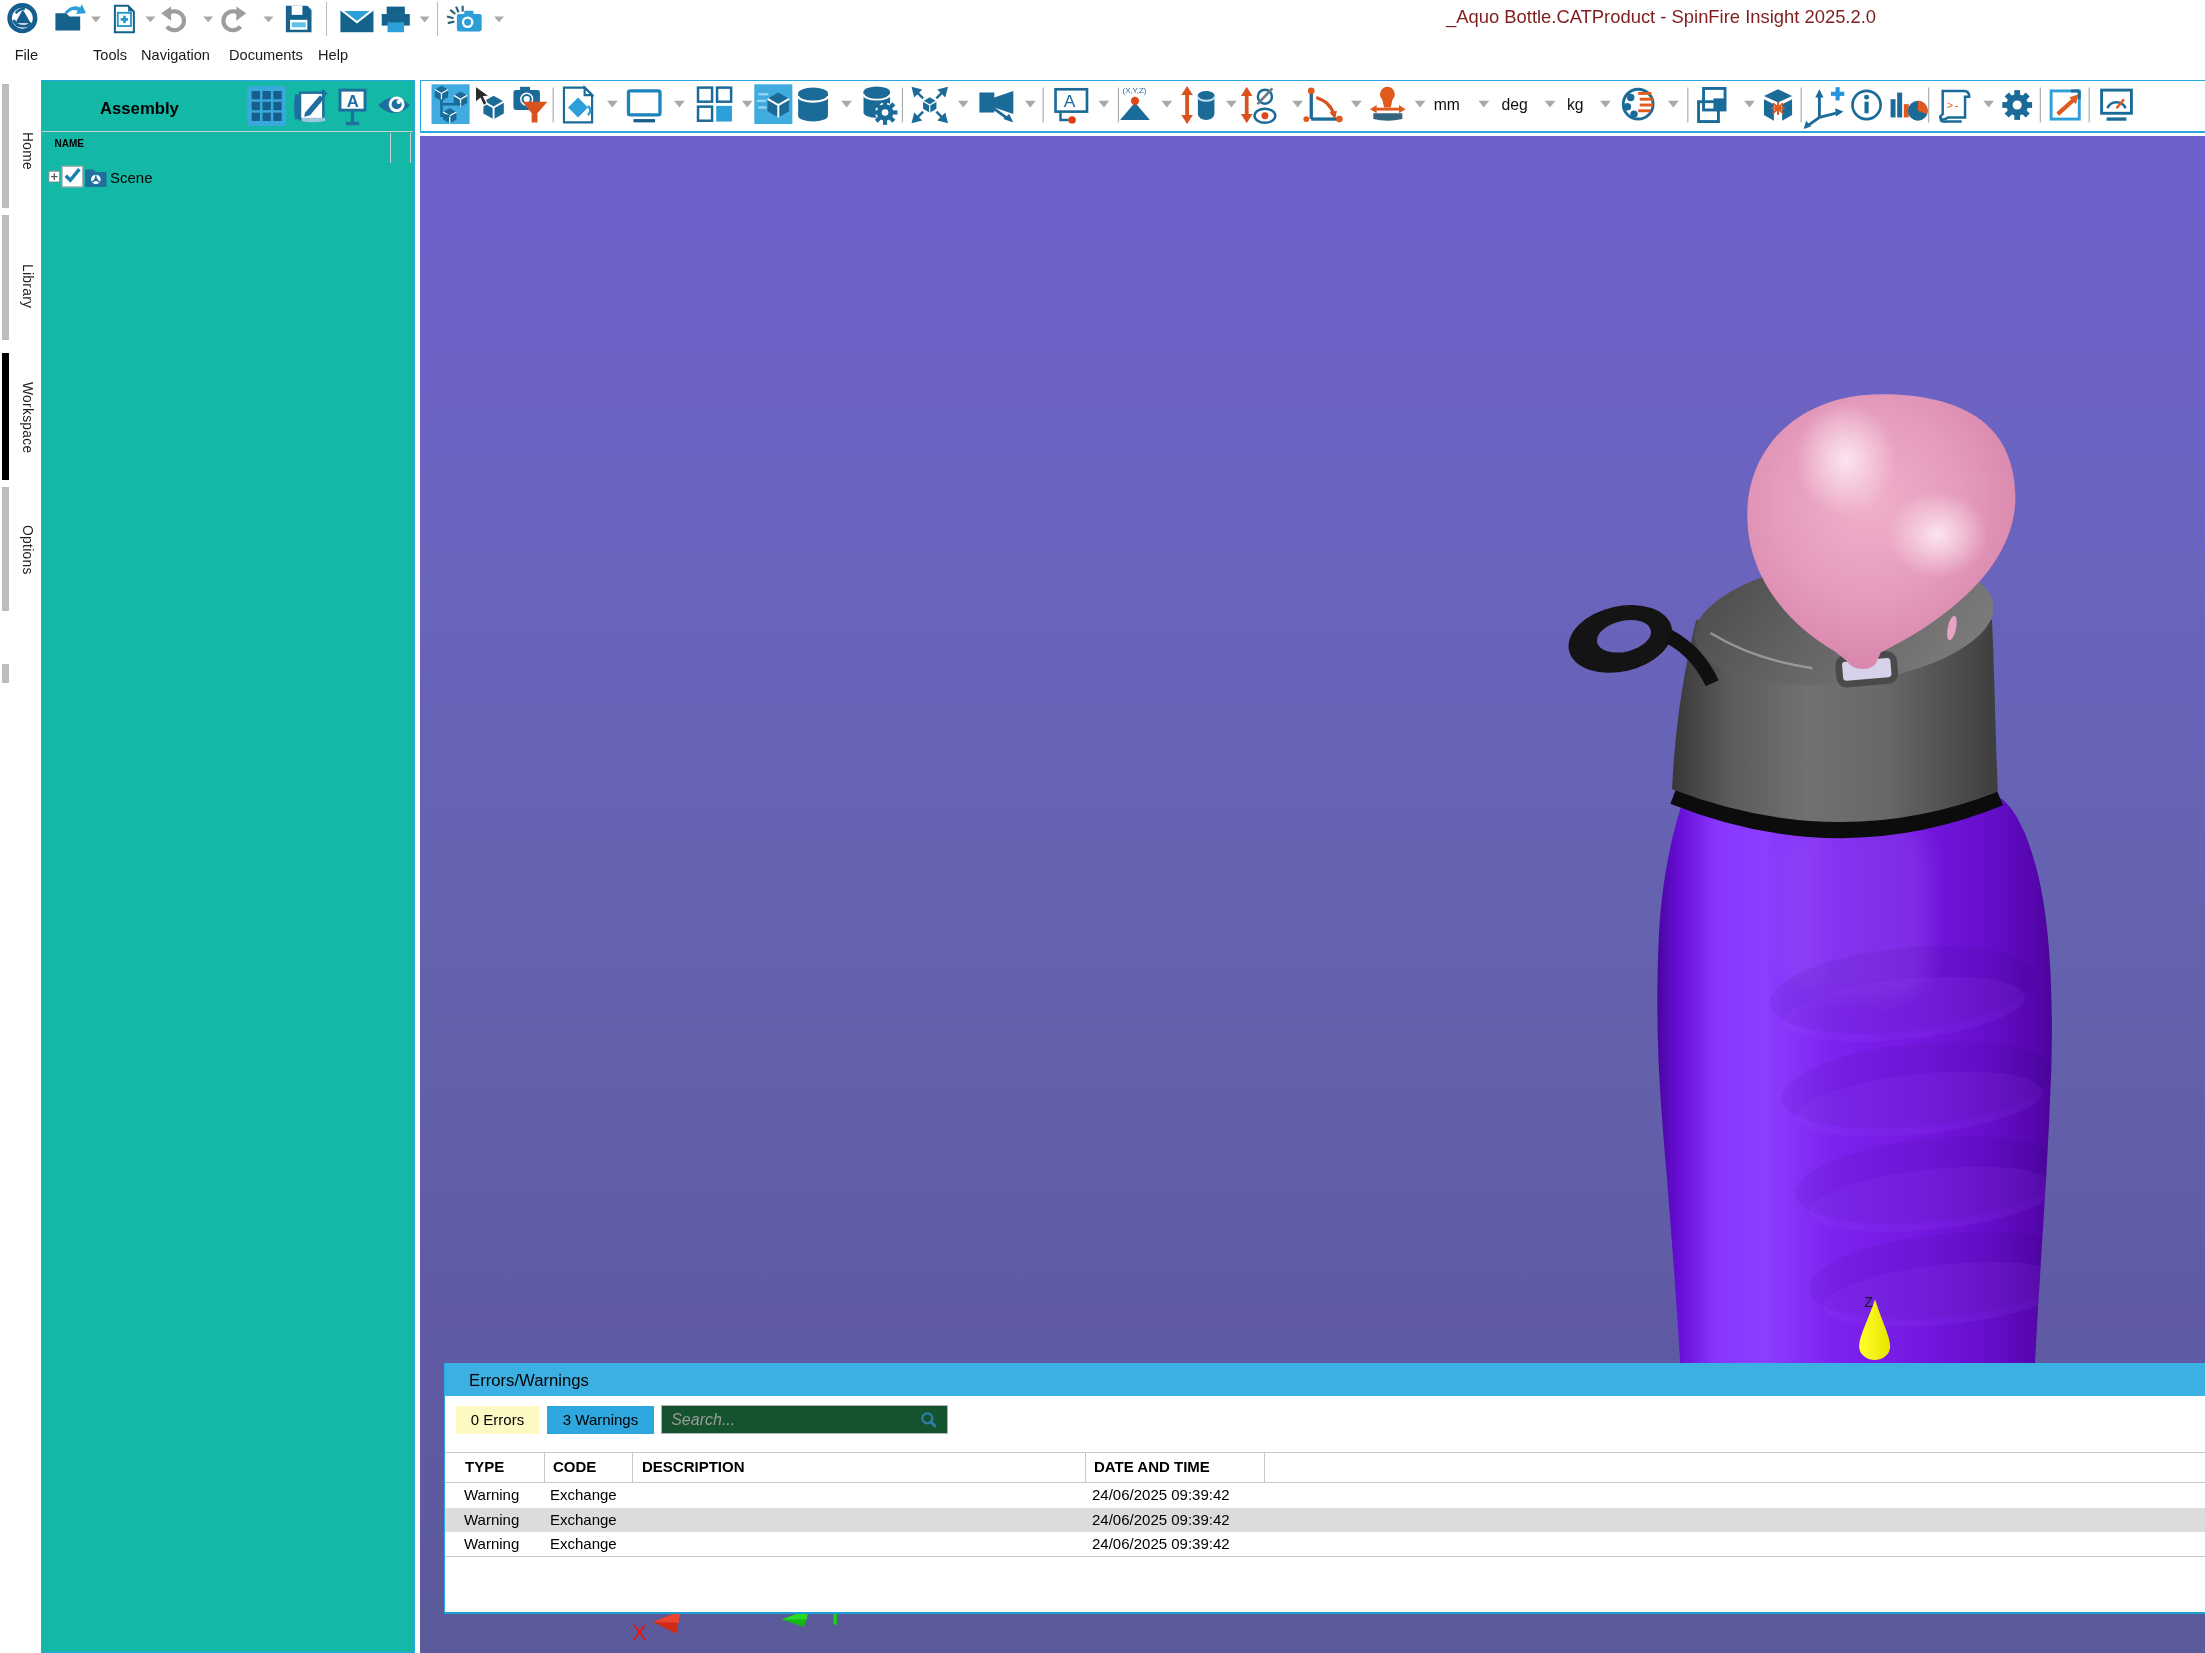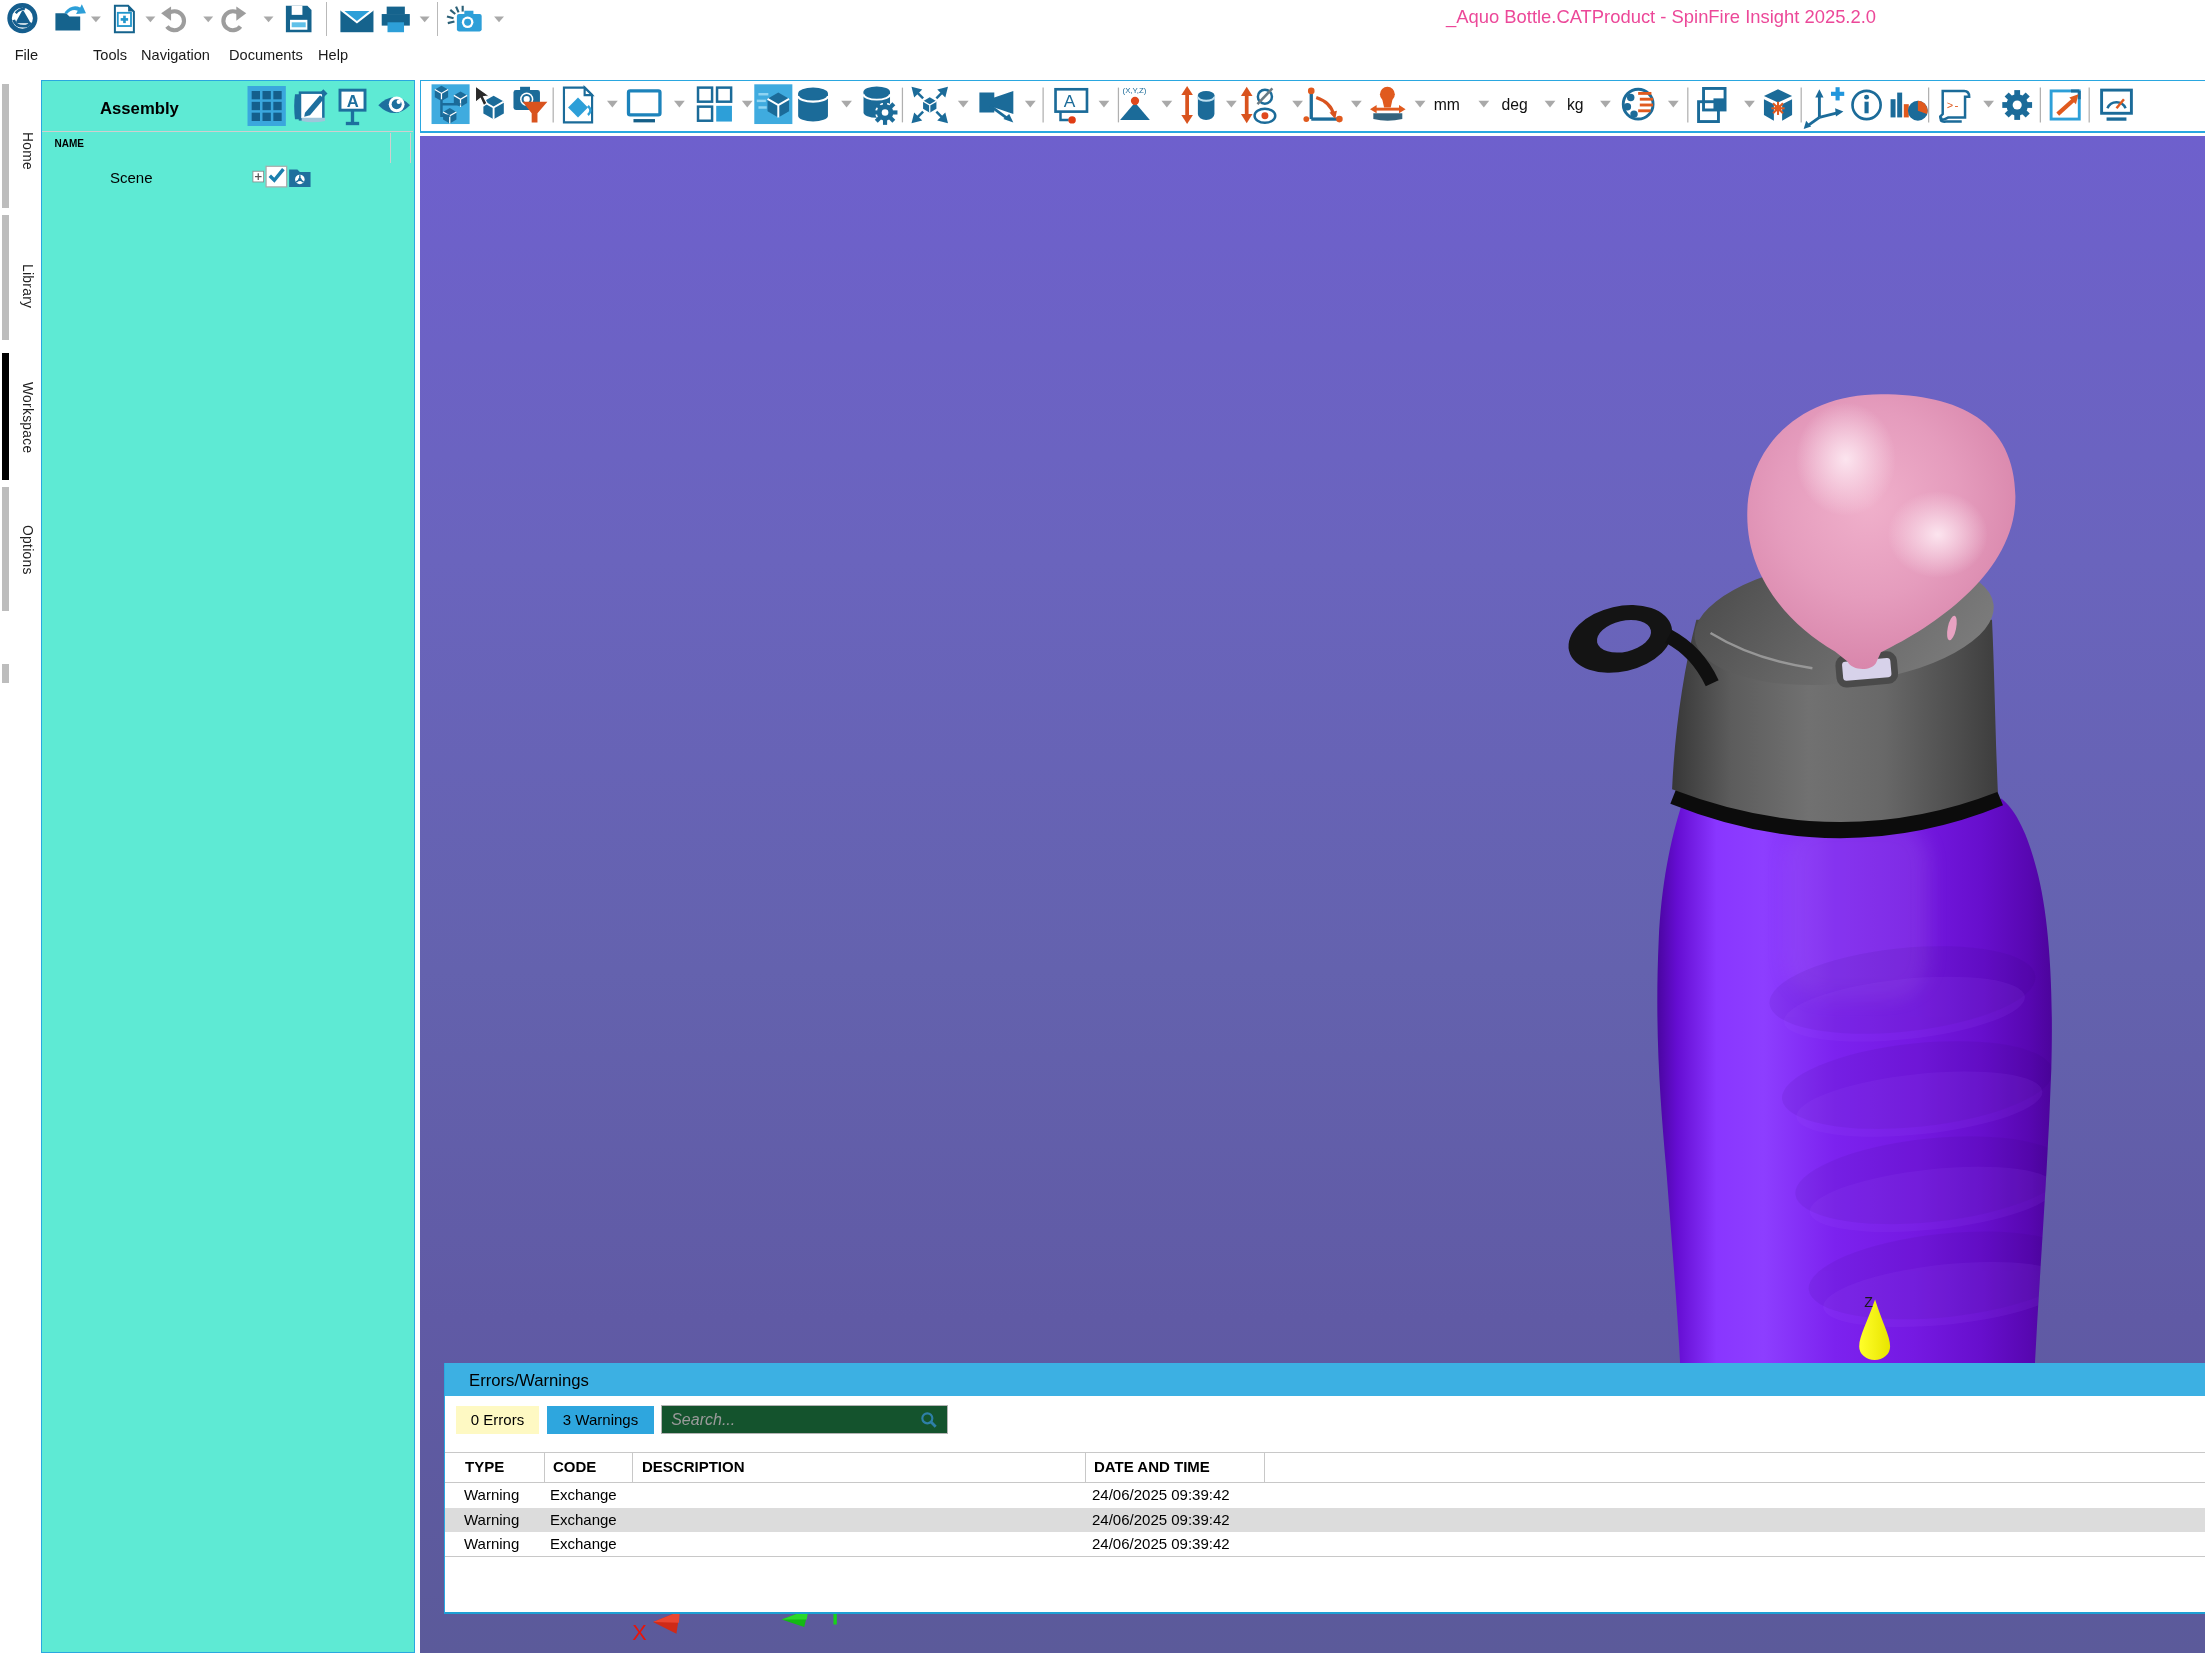--- a/index.html
+++ b/index.html
@@ -88,33 +88,33 @@
 <div class="sep-v" style="left:326px;top:1.7px;height:34px;"></div>
 <div class="sep-v" style="left:437px;top:1.7px;height:34px;"></div>
 
 <span class="menuitem" style="left:6.7px;margin-left:8px;">File</span>
 <span class="menuitem" style="left:48px;margin-top:40px;">View</span>
 <span class="menuitem" style="left:93px;">Tools</span>
 <span class="menuitem" style="left:141px;">Navigation</span>
 <span class="menuitem" style="left:229px;">Documents</span>
 <span class="menuitem" style="left:318px;">Help</span>
 
-<div class="abs" style="left:1446px;top:5.8px;width:501px;font-size:18.4px;color:#ec4899;">_Aquo Bottle.CATProduct - SpinFire Insight 2025.2.0</div>
+<div class="abs" style="left:1446px;top:5.8px;width:501px;font-size:18.4px;color:#7f1d1d;">_Aquo Bottle.CATProduct - SpinFire Insight 2025.2.0</div>
 
 <div class="tabseg" style="top:84px;height:124px;"></div>
 <div class="tabseg" style="top:215px;height:125px;"></div>
 <div class="tabseg" style="top:353px;height:127px;background:#000;"></div>
 <div class="tabseg" style="top:487px;height:124px;"></div>
 <div class="tabseg" style="top:664px;height:19px;"></div>
 <div class="vtab" style="top:124px;height:55px;">Home</div>
 <div class="vtab" style="top:259px;height:55px;">Library</div>
 <div class="vtab" style="top:368px;height:100px;">Workspace</div>
 <div class="vtab" style="top:520px;height:60px;">Options</div>
 
-<div id="asmpanel" class="abs" style="left:41px;top:80px;width:374px;height:1573px;border:1.7px solid #2aa7e0;box-sizing:border-box;background:#5eead4;text-align:right;">
+<div id="asmpanel" class="abs" style="left:41px;top:80px;width:374px;height:1573px;border:1.7px solid #2aa7e0;box-sizing:border-box;background:#14b8a6;">
   <div class="abs" style="left:58px;top:17.5px;font-size:16.7px;font-weight:bold;color:#000;">Assembly</div>
   <div id="asmicons" class="abs" style="left:0;top:0;width:371px;height:50px;">
     <svg width="371" height="50" viewBox="0 0 444 60" xmlns="http://www.w3.org/2000/svg">
 
       <rect x="246" y="6" width="46" height="48" fill="#3aa7dd"></rect>
       <g fill="#145f8c">
         <rect x="251" y="12" width="10" height="10"></rect>
           <rect x="264" y="12" width="10" height="10"></rect>
           <rect x="277" y="12" width="10" height="10"></rect>
         <rect x="251" y="25" width="10" height="10"></rect>

